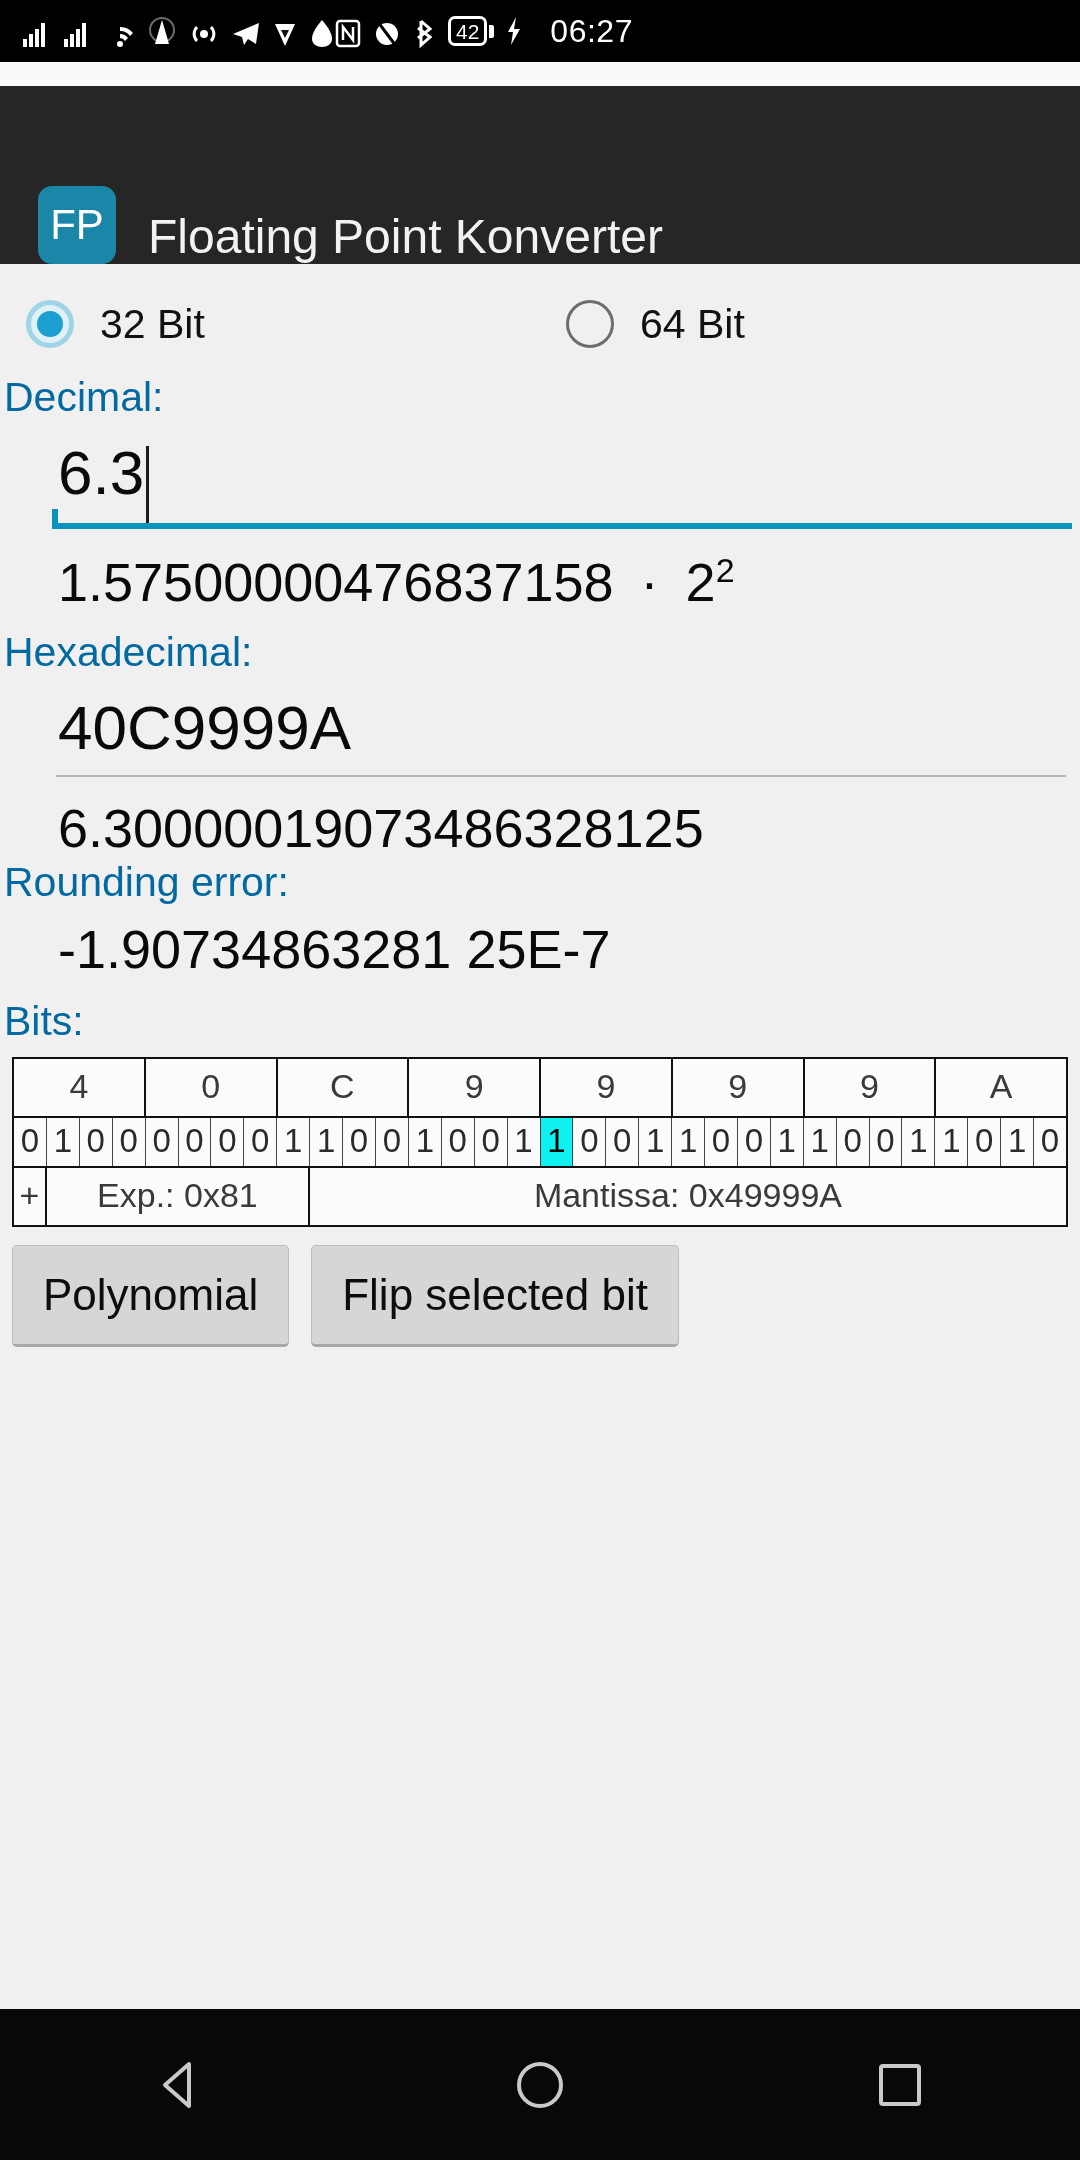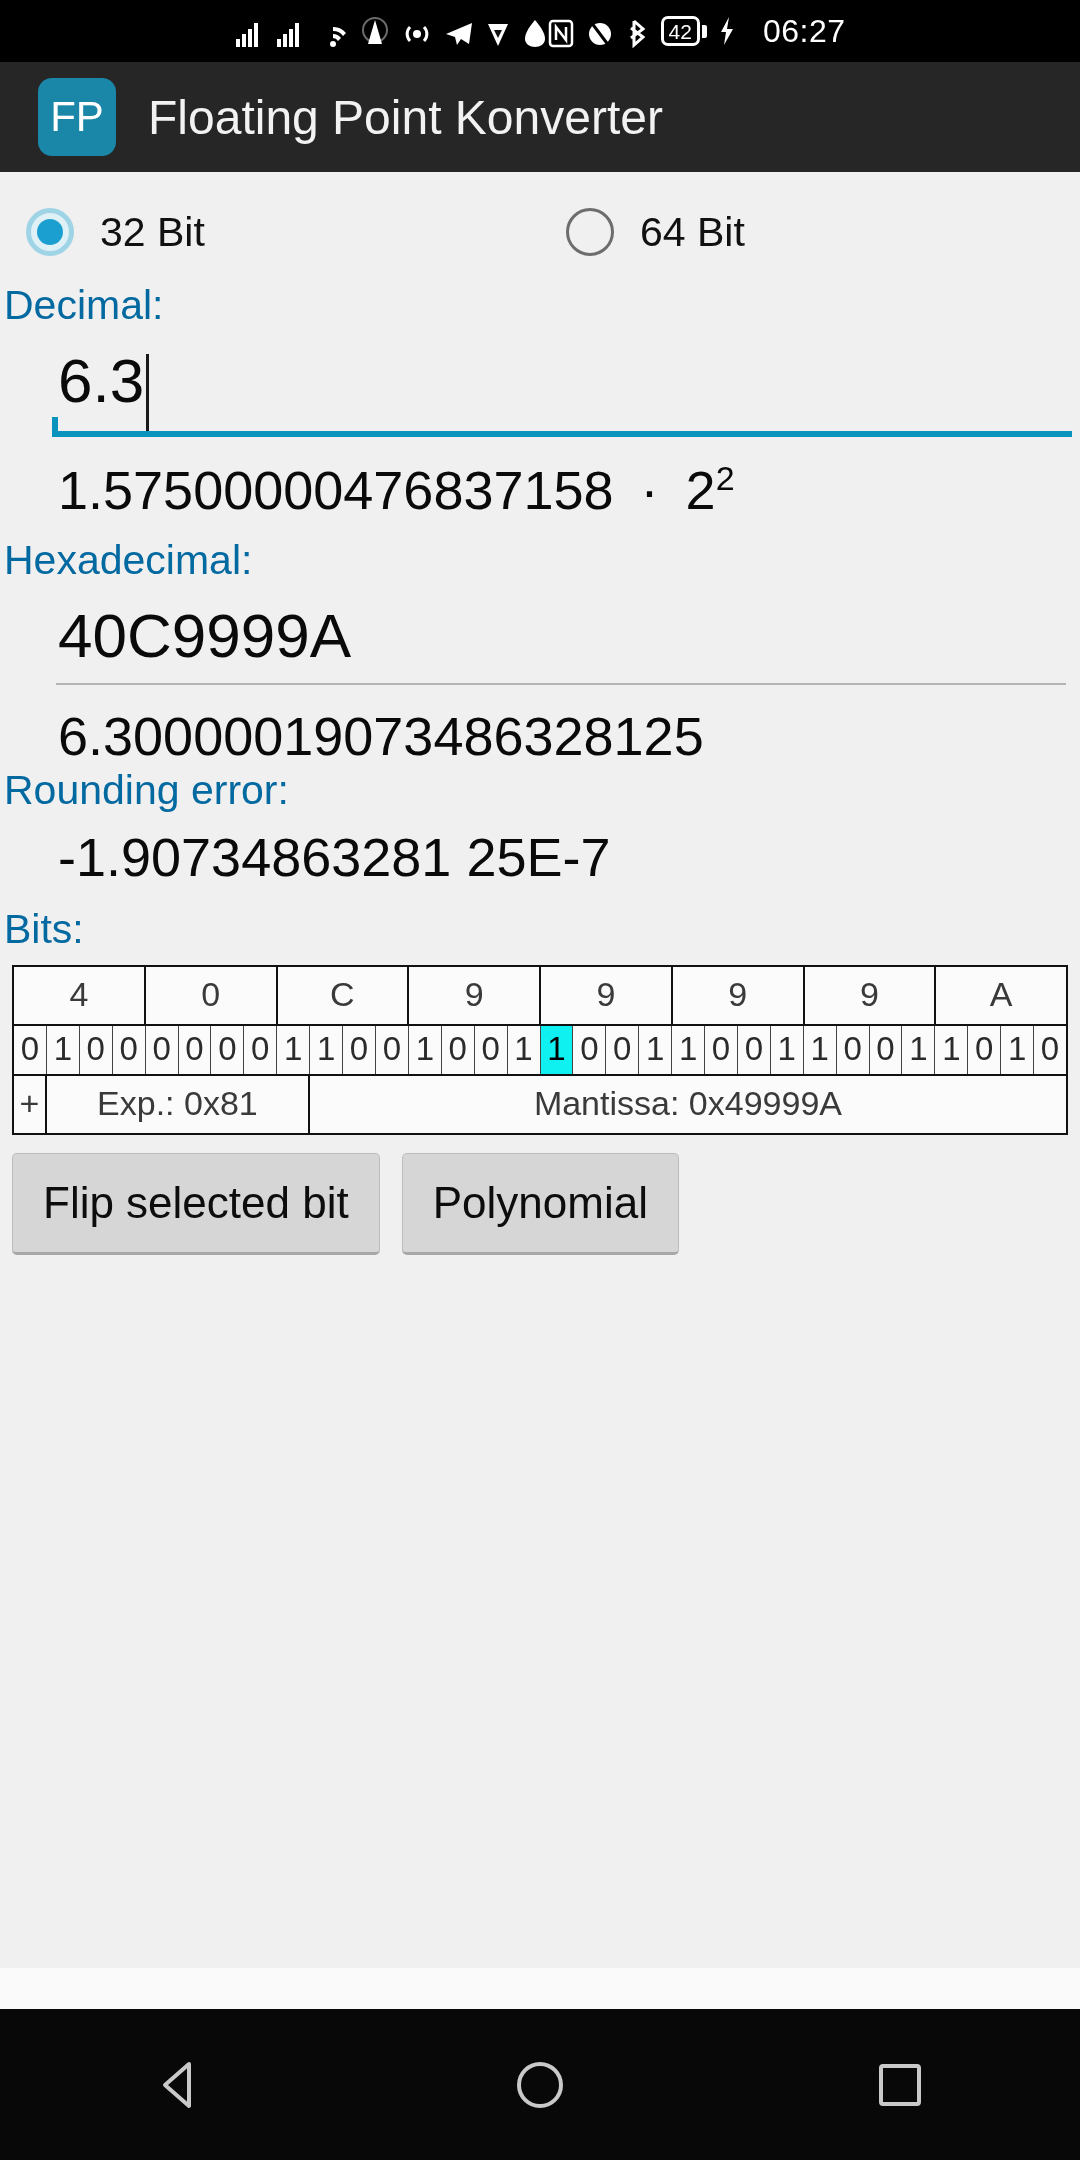--- a/index.html
+++ b/index.html
@@ -7,37 +7,37 @@
     width: 1080px; height: 2160px;
     background: #ffffff;
     font-family: "Liberation Sans", sans-serif;
     overflow: hidden;
   }
   #screen { position: relative; width: 1080px; height: 2160px; background: #fafafa; }
 
   
   .statusbar {
     height: 62px; background: #000000; color: #ffffff;
-    display: flex; align-items: center; justify-content: center;
+    display: flex; align-items: center; justify-content: flex-start;
     padding: 0 22px;
   }
   .sb-left, .sb-right { display: flex; align-items: center; gap: 11px; }
   .sb-icon { display: inline-flex; align-items: flex-end; height: 34px; }
   .sb-icon svg { display: block; }
   .clock { font-size: 32px; letter-spacing: 0.5px; margin-left: 16px; font-family: "Liberation Sans", sans-serif; }
   .batt {
     border: 3px solid #fff; border-radius: 7px; padding: 1px 5px;
     font-size: 21px; line-height: 1; height: 30px; display:flex; align-items:center;
   }
   .batt-tip { width: 5px; height: 13px; background: #fff; border-radius: 0 2px 2px 0; margin-left: 2px; }
 
   
   .appbar {
-    height: 110px; background: #262626;
-    display: flex; align-items: center; padding: 0 0 0 38px;
+    height: 178px; background: #262626;
+    display: flex; align-items: flex-end; padding: 0 0 0 38px; margin-top: 24px;
   }
   .applogo {
     width: 78px; height: 78px; border-radius: 14px; background: #1b87a8;
     color: #ffffff; font-size: 42px; font-weight: 400;
     display: flex; align-items: center; justify-content: center; letter-spacing: 0px;
   }
   .apptitle { color: #f2f2f2; font-size: 48px; font-weight: 400; margin-left: 32px; white-space: nowrap; }
 
   
   .content { background: #f0f0f0; padding: 0 0 0 0; height: 1796px; position: relative; }
@@ -306,22 +306,22 @@
           </div>
         <div class="fieldrow">
           <div class="fcell sign">+</div>
           <div class="fcell exp">Exp.: 0x81</div>
           <div class="fcell mant">Mantissa: 0x49999A</div>
         </div>
       </div>
     </div>
 
     <div class="btnrow">
+      <button class="btn">Polynomial</button>
       <button class="btn">Flip selected bit</button>
-      <button class="btn">Polynomial</button>
     </div>
 
   </div>
 
   <div class="navbar">
     <div class="navbtn">
       <svg width="46" height="50" viewBox="0 0 46 50">
           <path d="M32 4 L8 25 L32 46 Z" fill="none" stroke="#c9c9c9" stroke-width="4" stroke-linejoin="round"></path>
         </svg>
     </div>

